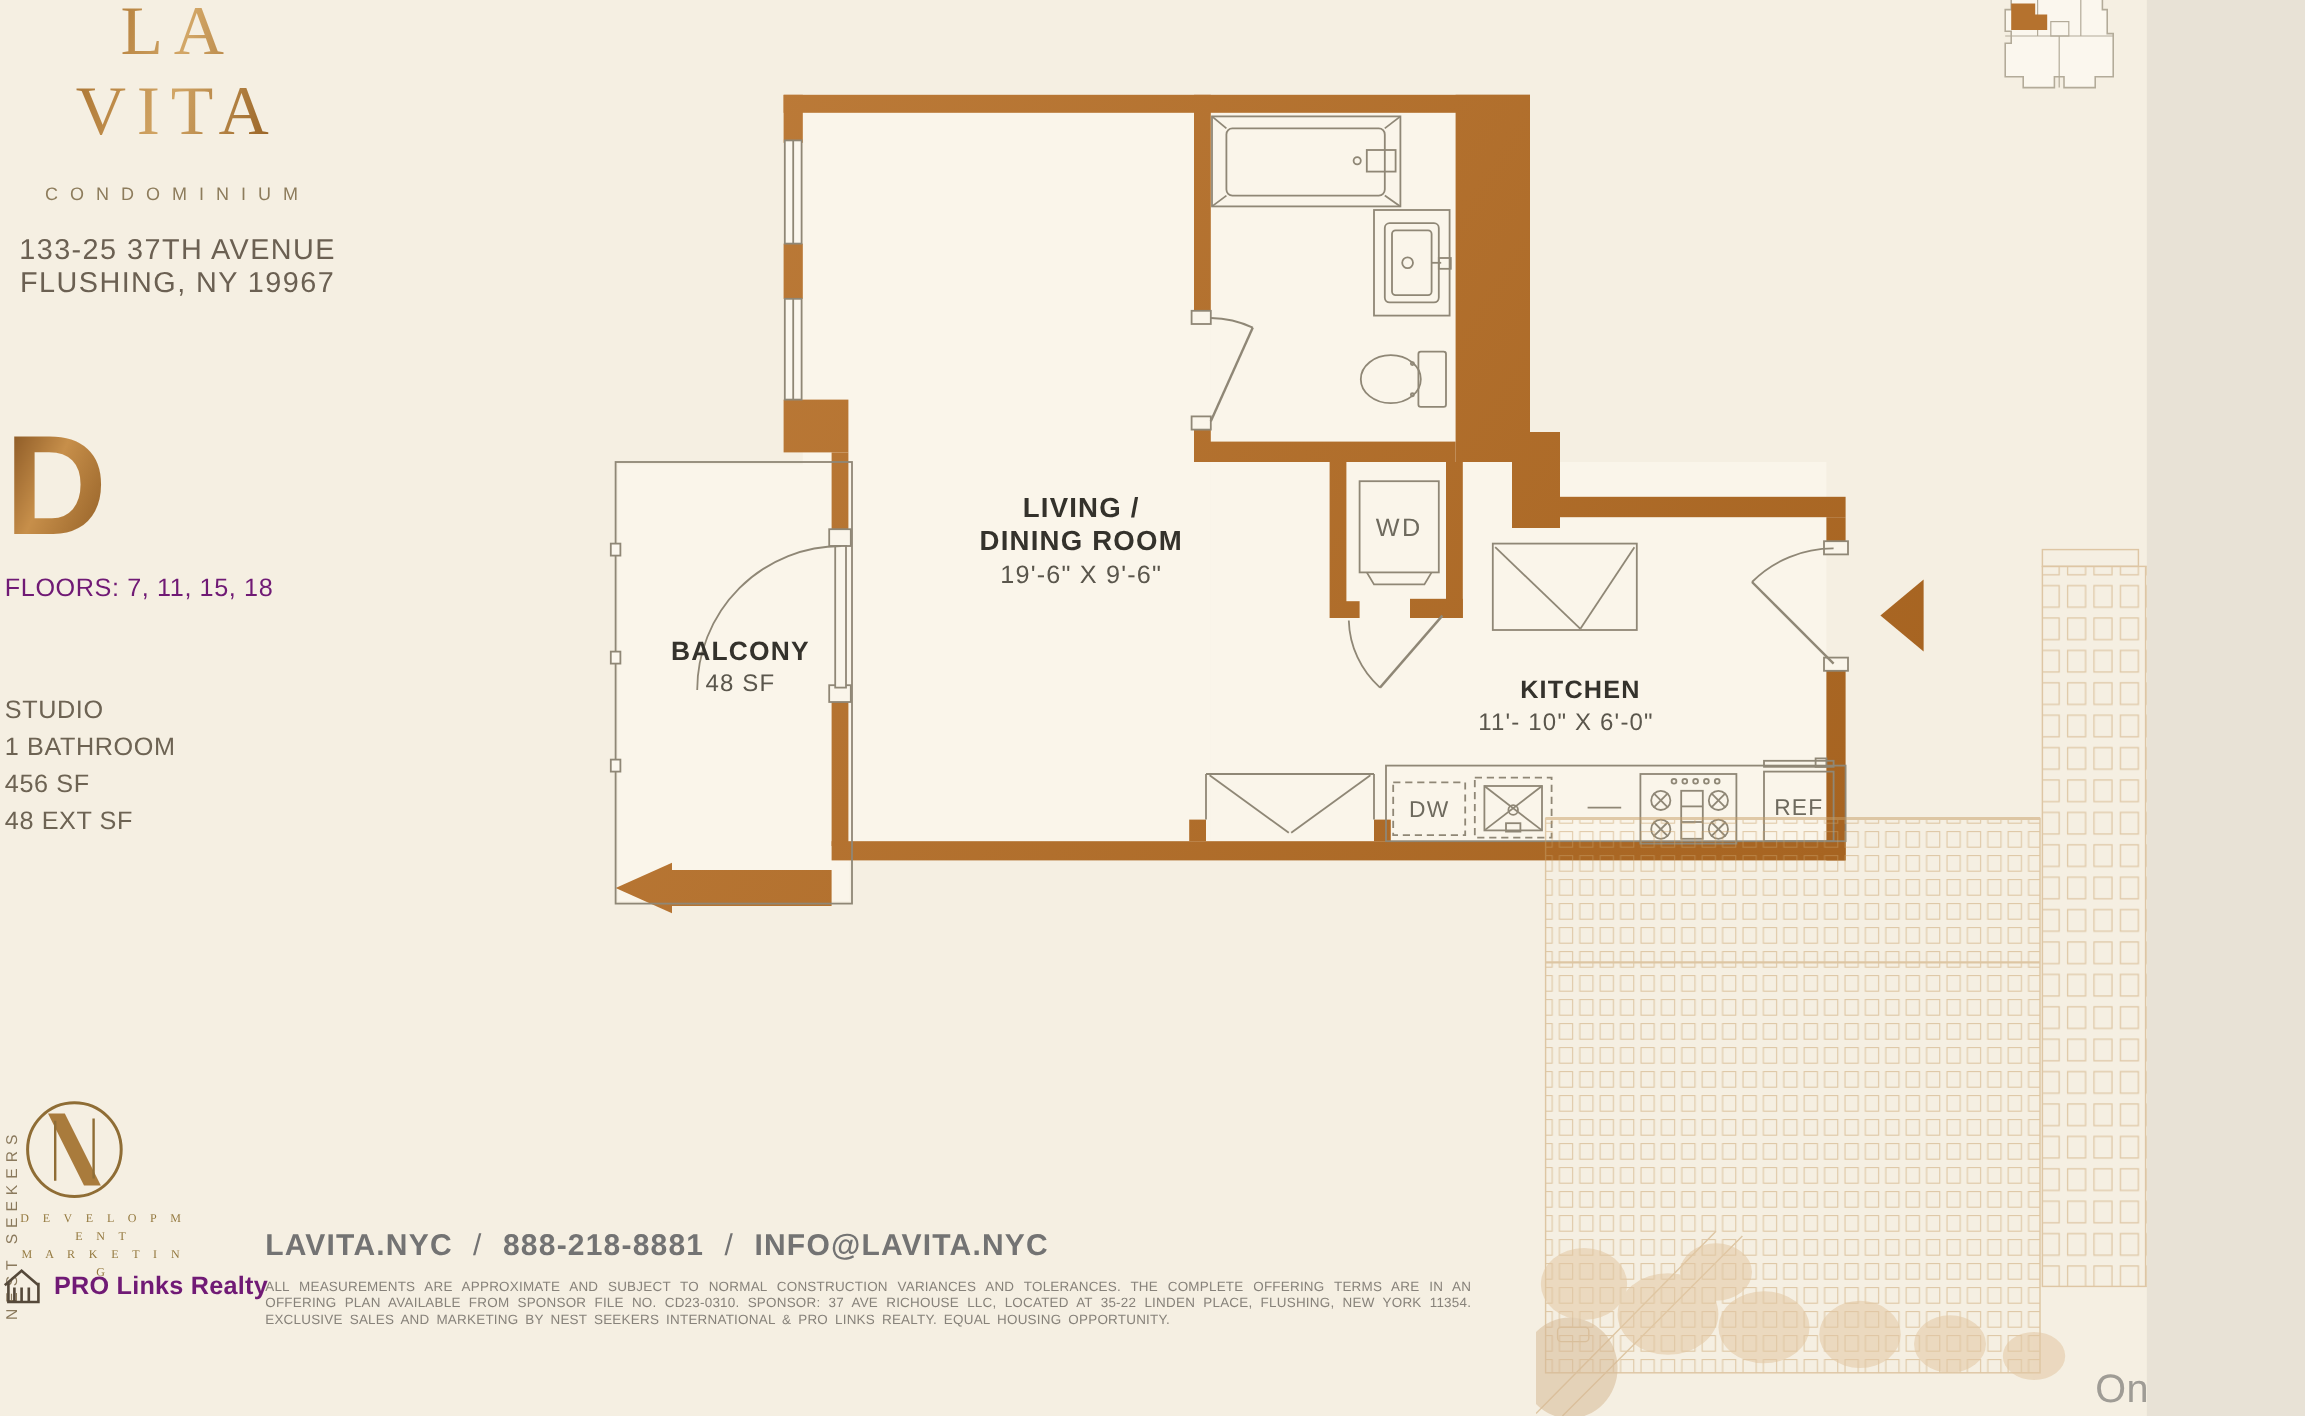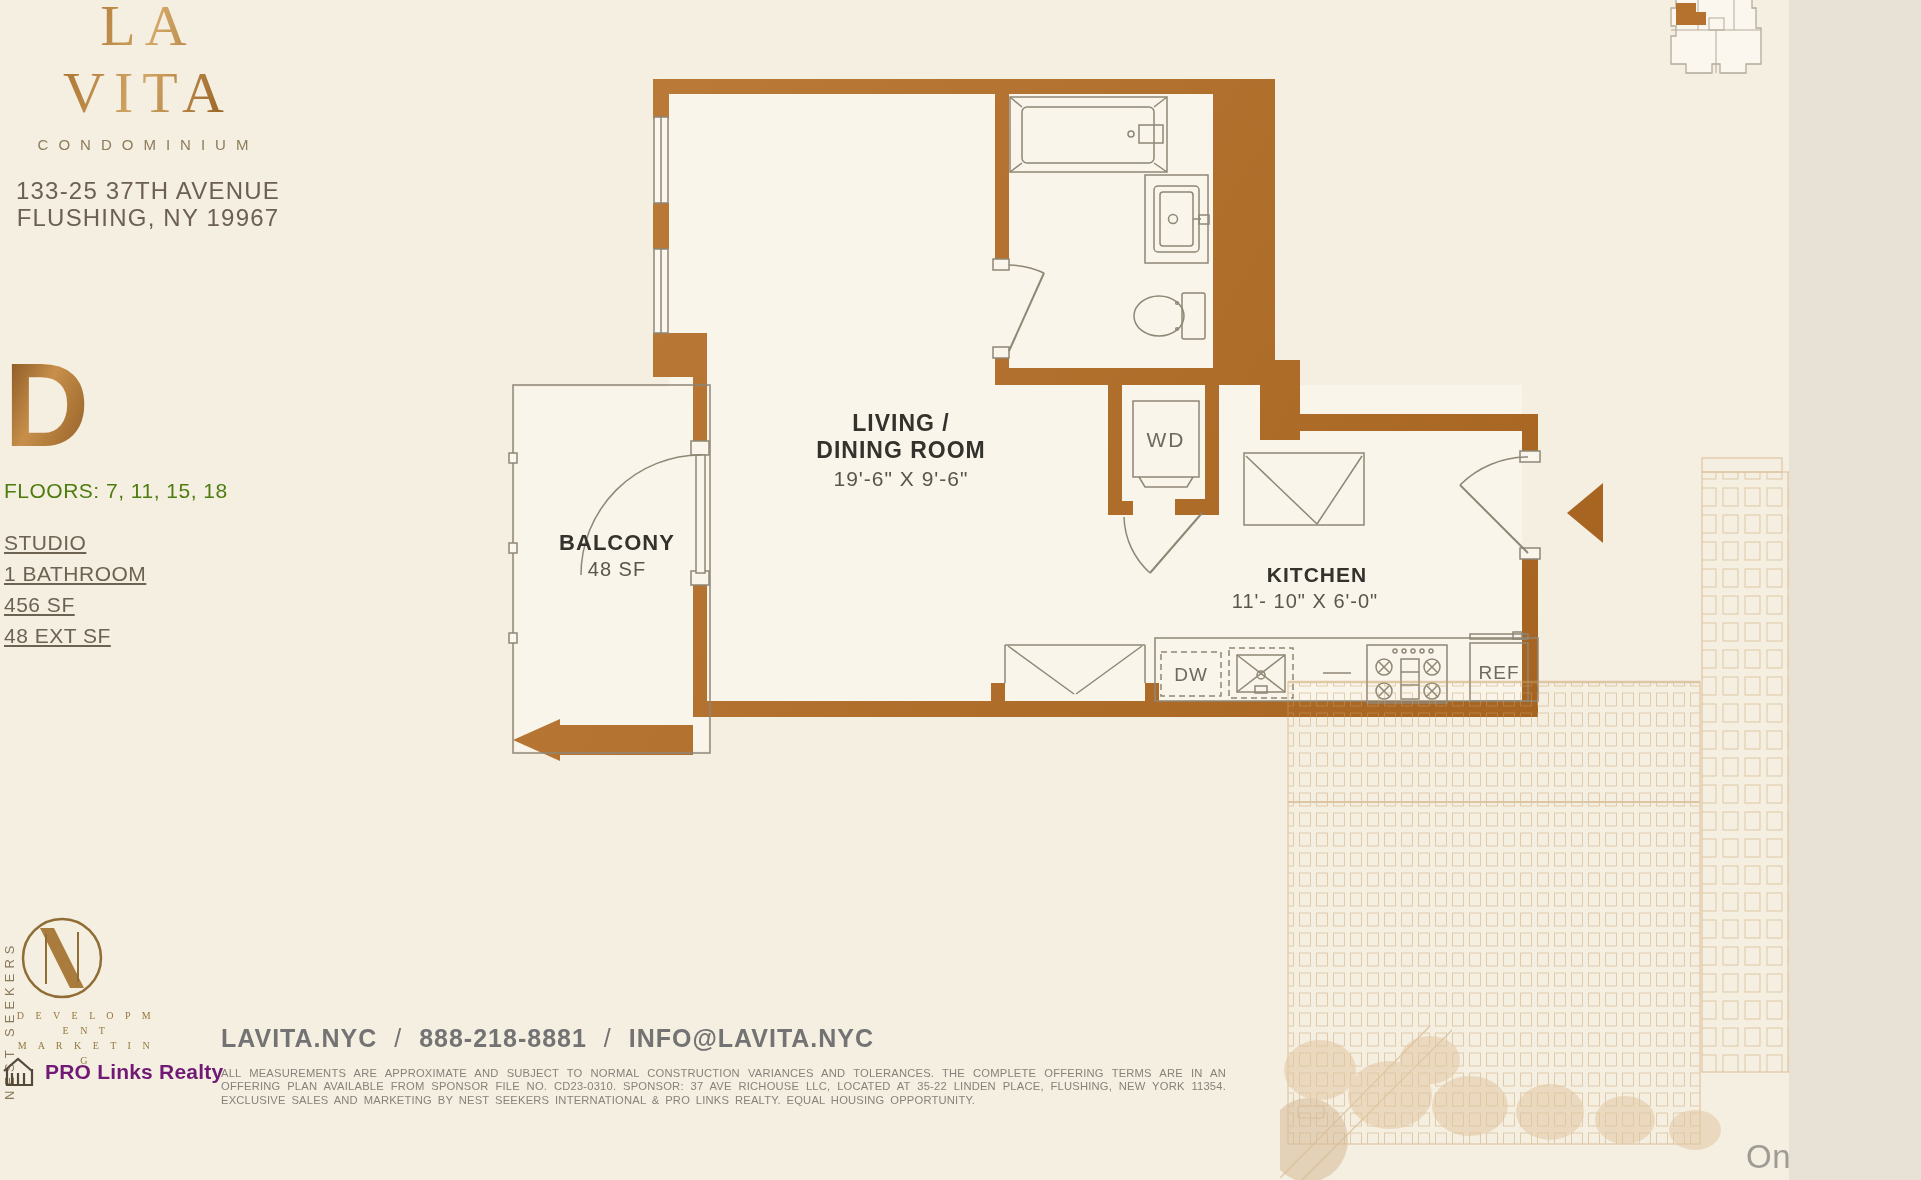--- a/index.html
+++ b/index.html
@@ -3,28 +3,28 @@
 <meta charset="utf-8">
 <style>
   html,body{margin:0;padding:0;background:#e8e2d6;}
   .page{position:relative;width:1789px;height:1180px;background:#f5efe2;overflow:hidden;
         font-family:"Liberation Sans",sans-serif;}
   
   .brand{position:absolute;left:2px;top:-8px;width:292px;text-align:center;}
   .brand-logo{font-family:"Liberation Serif",serif;font-size:58px;letter-spacing:9px;word-spacing:14px;
       background:linear-gradient(105deg,#7e511f 0%,#b5803d 30%,#d2a666 50%,#9a6527 78%,#7e511f 100%);
       -webkit-background-clip:text;background-clip:text;color:#a9782f;-webkit-text-fill-color:transparent;}
-  .brand-type{margin-top:10px;font-size:15px;letter-spacing:10px;color:#8d7c5c;}
+  .brand-type{margin-top:28px;font-size:15px;letter-spacing:10px;color:#8d7c5c;}
   .brand-address{margin-top:24px;font-size:24px;line-height:27px;letter-spacing:1.2px;color:#6b6052;}
   
   .unit-letter{position:absolute;left:4px;top:346px;font-size:118px;font-weight:bold;line-height:1;
       background:linear-gradient(115deg,#7e4d1d 0%,#c78f4a 45%,#8d5a22 100%);
       -webkit-background-clip:text;background-clip:text;color:#a96f2d;-webkit-text-fill-color:transparent;}
-  .unit-floors{position:absolute;left:4px;top:479px;font-size:21px;letter-spacing:.5px;color:#4d7c0f;}
-  .unit-specs{position:absolute;left:4px;top:527px;font-size:21px;line-height:31px;letter-spacing:.5px;color:#6d6353;text-decoration:underline;}
+  .unit-floors{position:absolute;left:4px;top:479px;font-size:21px;letter-spacing:.5px;color:#701a75;}
+  .unit-specs{position:absolute;left:4px;top:576px;font-size:21px;line-height:31px;letter-spacing:.5px;color:#6d6353;}
   
   .plan{position:absolute;left:505px;top:75px;}
   
   .nest-vertical{position:absolute;left:2px;top:880px;height:220px;writing-mode:vertical-rl;
       transform:rotate(180deg);font-size:13px;letter-spacing:5px;color:#8a795c;}
   .nest-logo{position:absolute;left:20px;top:916px;}
   .nest-sub{position:absolute;left:16px;top:1008px;width:140px;text-align:center;font-size:10px;
       letter-spacing:4.5px;line-height:15px;color:#94causes;color:#94793f;font-family:Liberation Serif, serif;}
   .prolinks{position:absolute;left:2px;top:1056px;display:flex;align-items:center;gap:7px;}
   .prolinks-label{font-size:21px;font-weight:bold;letter-spacing:.2px;color:#701a75;}

